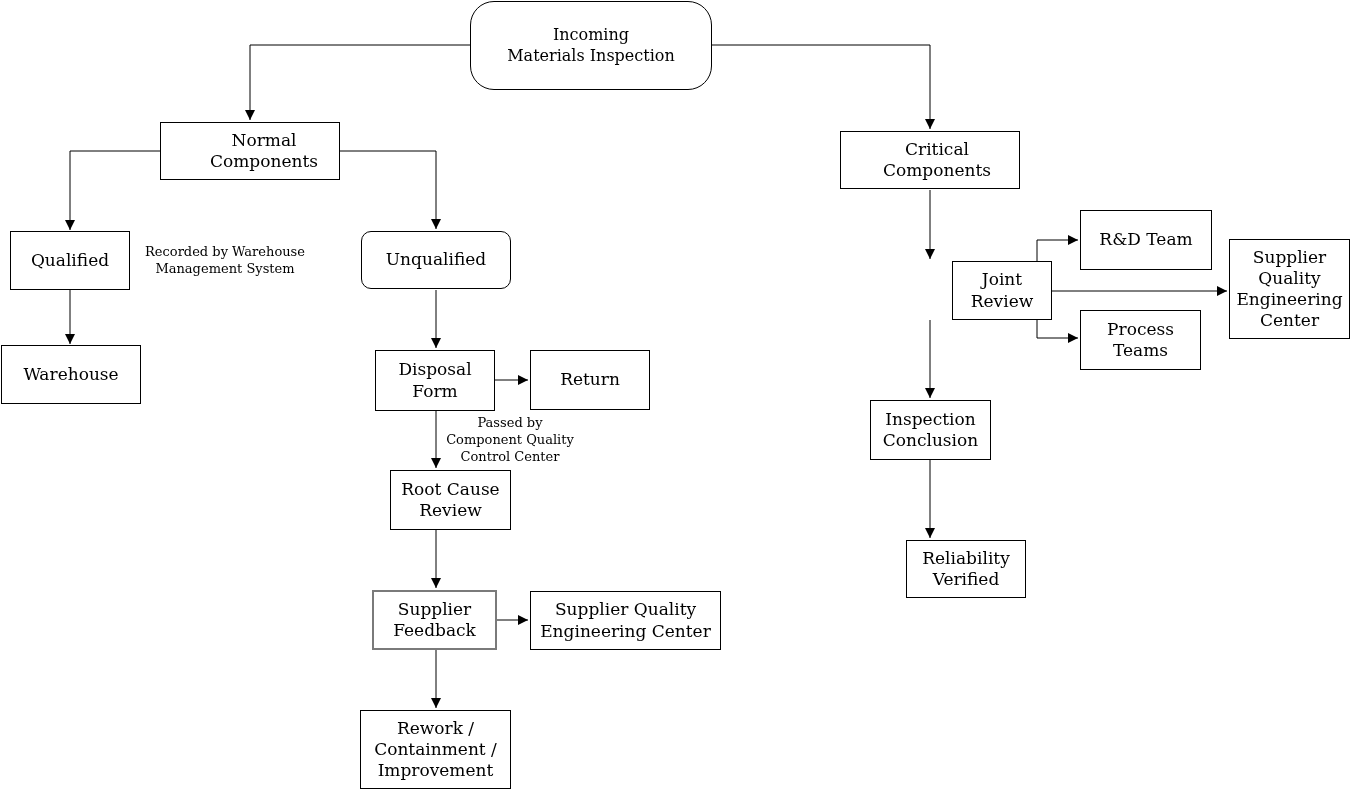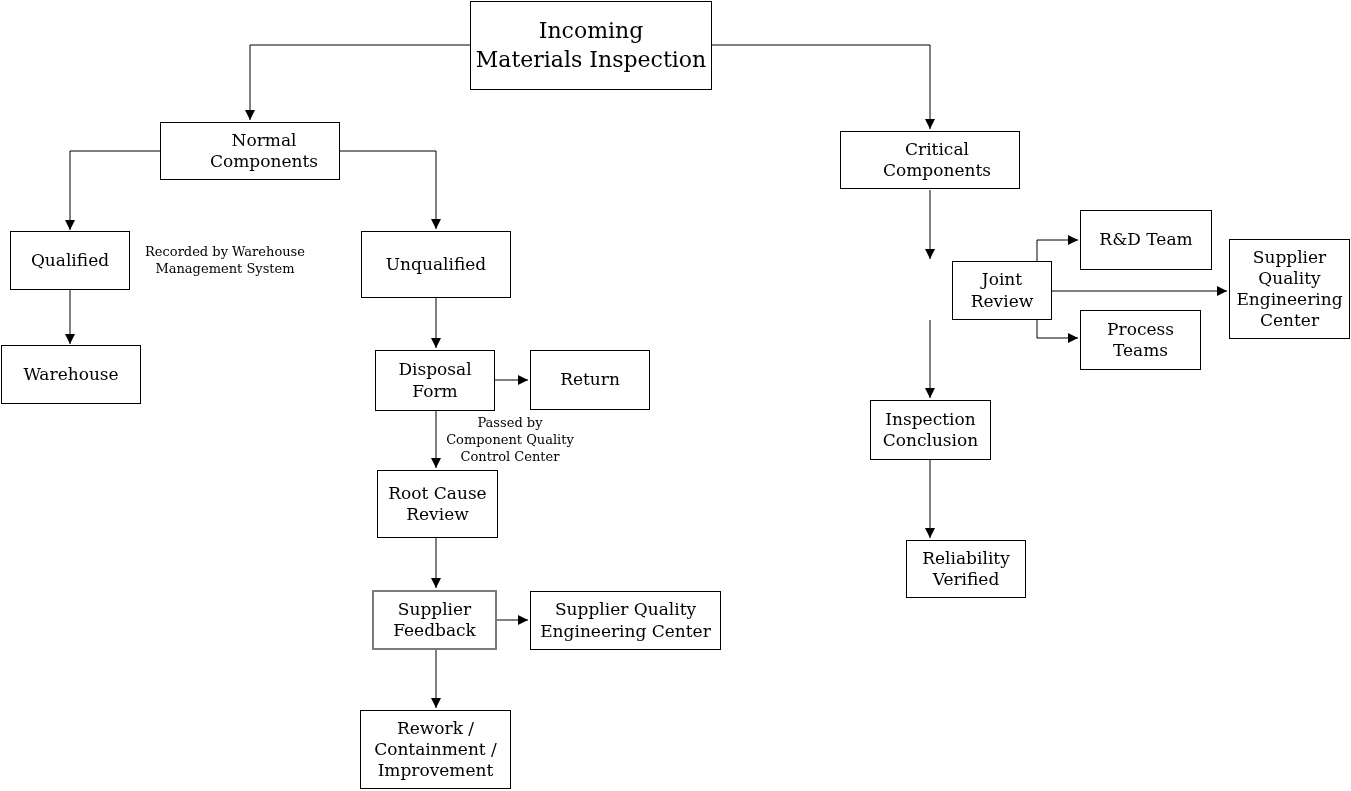--- a/index.html
+++ b/index.html
@@ -30,22 +30,23 @@
     background: #ffffff;
     display: flex;
     align-items: center;
     justify-content: center;
     text-align: center;
     font-size: 17px;
     line-height: 1.25;
     white-space: pre-line;
   }
   .node.title {
-    font-size: 22px;
+    font-size: 16px;
     line-height: 1.3;
+    border-radius: 24px;
   }
   .node.feedback {
     border: 2px solid #7a7a7a;
   }
   .annotation {
     position: absolute;
     font-size: 13px;
     line-height: 1.3;
     text-align: center;
     white-space: pre-line;
@@ -86,37 +87,37 @@
 
   <div class="node title" style="left:470px; top:1px; width:242px; height:89px;">Incoming
 Materials Inspection</div>
 
   <div class="node" style="left:160px; top:122px; width:180px; height:58px;padding-left:28px;">Normal Components</div>
 
   <div class="node" style="left:840px; top:131px; width:180px; height:58px;padding-left:14px;">Critical Components</div>
 
   <div class="node" style="left:10px; top:231px; width:120px; height:59px;">Qualified</div>
 
-  <div class="node" style="left:361px; top:231px; width:150px; height:67px;">Unqualified</div>
+  <div class="node" style="left:361px; top:231px; width:150px; height:58px;border-radius:10px;">Unqualified</div>
 
   <div class="annotation" style="left:135px; top:244px; width:180px;">Recorded by Warehouse
 Management System</div>
 
   <div class="node" style="left:1px; top:345px; width:140px; height:59px;">Warehouse</div>
 
   <div class="node" style="left:375px; top:350px; width:120px; height:61px;">Disposal
 Form</div>
 
   <div class="node" style="left:530px; top:350px; width:120px; height:60px;">Return</div>
 
   <div class="annotation" style="left:440px; top:415px; width:140px;">Passed by
 Component Quality
 Control Center</div>
 
-  <div class="node" style="left:377px; top:470px; width:121px; height:68px;">Root Cause
+  <div class="node" style="left:390px; top:470px; width:121px; height:60px;">Root Cause
 Review</div>
 
   <div class="node feedback" style="left:372px; top:590px; width:125px; height:60px;">Supplier
 Feedback</div>
 
   <div class="node" style="left:530px; top:591px; width:191px; height:59px;">Supplier Quality
 Engineering Center</div>
 
   <div class="node" style="left:360px; top:710px; width:151px; height:79px;">Rework /
 Containment /

